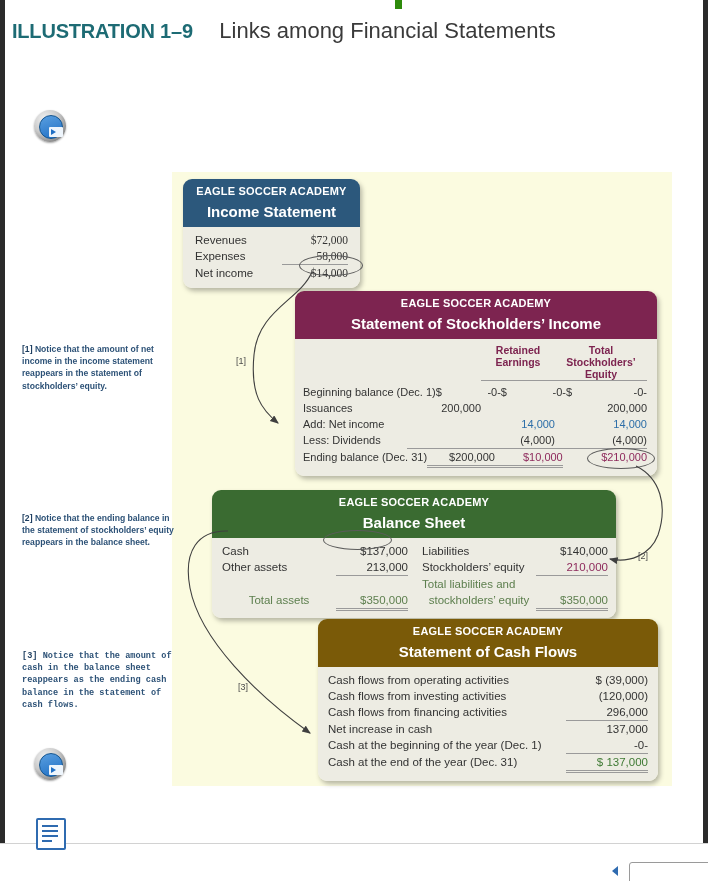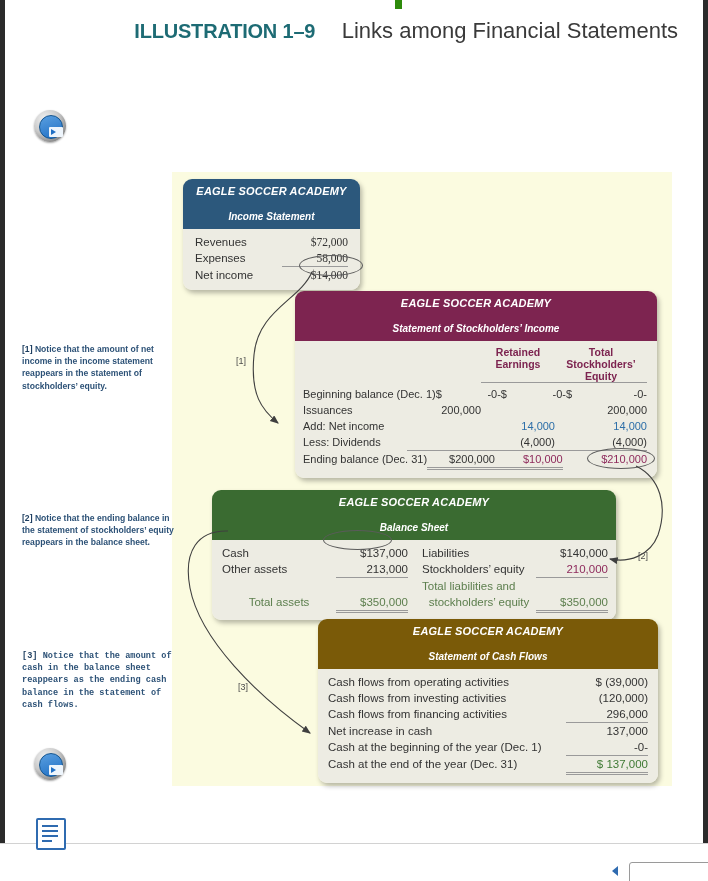--- a/index.html
+++ b/index.html
@@ -6,21 +6,21 @@
   body{width:708px;height:881px;position:relative;overflow:hidden;
        font-family:"Liberation Sans", sans-serif;color:#222;}
 
   .edge-left{position:absolute;left:0;top:0;width:5px;height:843px;background:#2b2b2b;}
   .edge-right{position:absolute;left:703px;top:0;width:5px;height:843px;background:#2b2b2b;}
   .top-strip{position:absolute;left:5px;top:0;width:698px;height:8px;background:#ffffff;}
   .green-tab{position:absolute;left:395px;top:0;width:7px;height:9px;background:#2e8b0b;}
   .hr-bottom{position:absolute;left:0;top:843px;width:708px;height:1px;background:#d2d2d2;}
 
   
-  .title-wrap{position:absolute;left:18px;top:18px;width:660px;text-align:right;}
+  .title-wrap{position:absolute;left:12px;top:18px;width:660px;}
   .ill-label{font-size:20px;font-weight:bold;color:#1d6b74;letter-spacing:-0.2px;
              display:inline;vertical-align:baseline;}
   .ill-title{font-size:22px;color:#3a3a3a;display:inline;margin-left:22px;}
 
   
   .ppt-icon{position:absolute;width:32px;height:32px;border-radius:50%;
     background:radial-gradient(circle at 35% 30%, #f4f4f4 0%, #c9c9c9 45%, #8d8d8d 75%, #6a6a6a 100%);
     box-shadow:0 1px 2px rgba(0,0,0,.35);}
   .ppt-icon .inner{position:absolute;left:5px;top:5px;width:22px;height:22px;border-radius:50%;
     background:linear-gradient(160deg,#5a9fe0,#1f6fc4);border:1px solid #14558f;}
@@ -28,23 +28,23 @@
   .ppt-icon .film:after{content:"";position:absolute;left:2px;top:2px;width:0;height:0;
     border-left:5px solid #1f6fc4;border-top:3px solid transparent;border-bottom:3px solid transparent;}
   .doc-icon{position:absolute;width:26px;height:28px;background:#ffffff;border:2px solid #2f6bb0;border-radius:2px;}
   .doc-icon i{position:absolute;left:4px;width:16px;height:2px;background:#2f6bb0;display:block;}
 
   
   .canvas{position:absolute;left:172px;top:172px;width:500px;height:614px;background:#fbfbe0;}
 
   
   .card{position:absolute;border-radius:9px;box-shadow:2px 3px 5px rgba(0,0,0,.28);overflow:hidden;}
-  .card .hdr{color:#ffffff;text-align:center;padding:6px 4px 7px 4px;font-style:italic;}
+  .card .hdr{color:#ffffff;text-align:center;padding:6px 4px 7px 4px;}
   .card .hdr .l1{font-size:11px;font-weight:bold;letter-spacing:.2px;}
-  .card .hdr .l2{font-size:10px;font-weight:bold;margin-top:14px;}
+  .card .hdr .l2{font-size:15px;font-weight:bold;margin-top:6px;}
   .card .body{background:#edece3;padding:6px 10px 8px 10px;font-size:11.5px;color:#333;}
 
   .row{display:flex;align-items:baseline;line-height:16px;}
   .row .lbl{flex:1;white-space:nowrap;}
   .row .amt{text-align:right;white-space:nowrap;}
   .u-single{border-bottom:1px solid #9a9a9a;}
   .u-double{border-bottom:3px double #9a9a9a;}
 
   
   #income{left:183px;top:179px;width:177px;}

